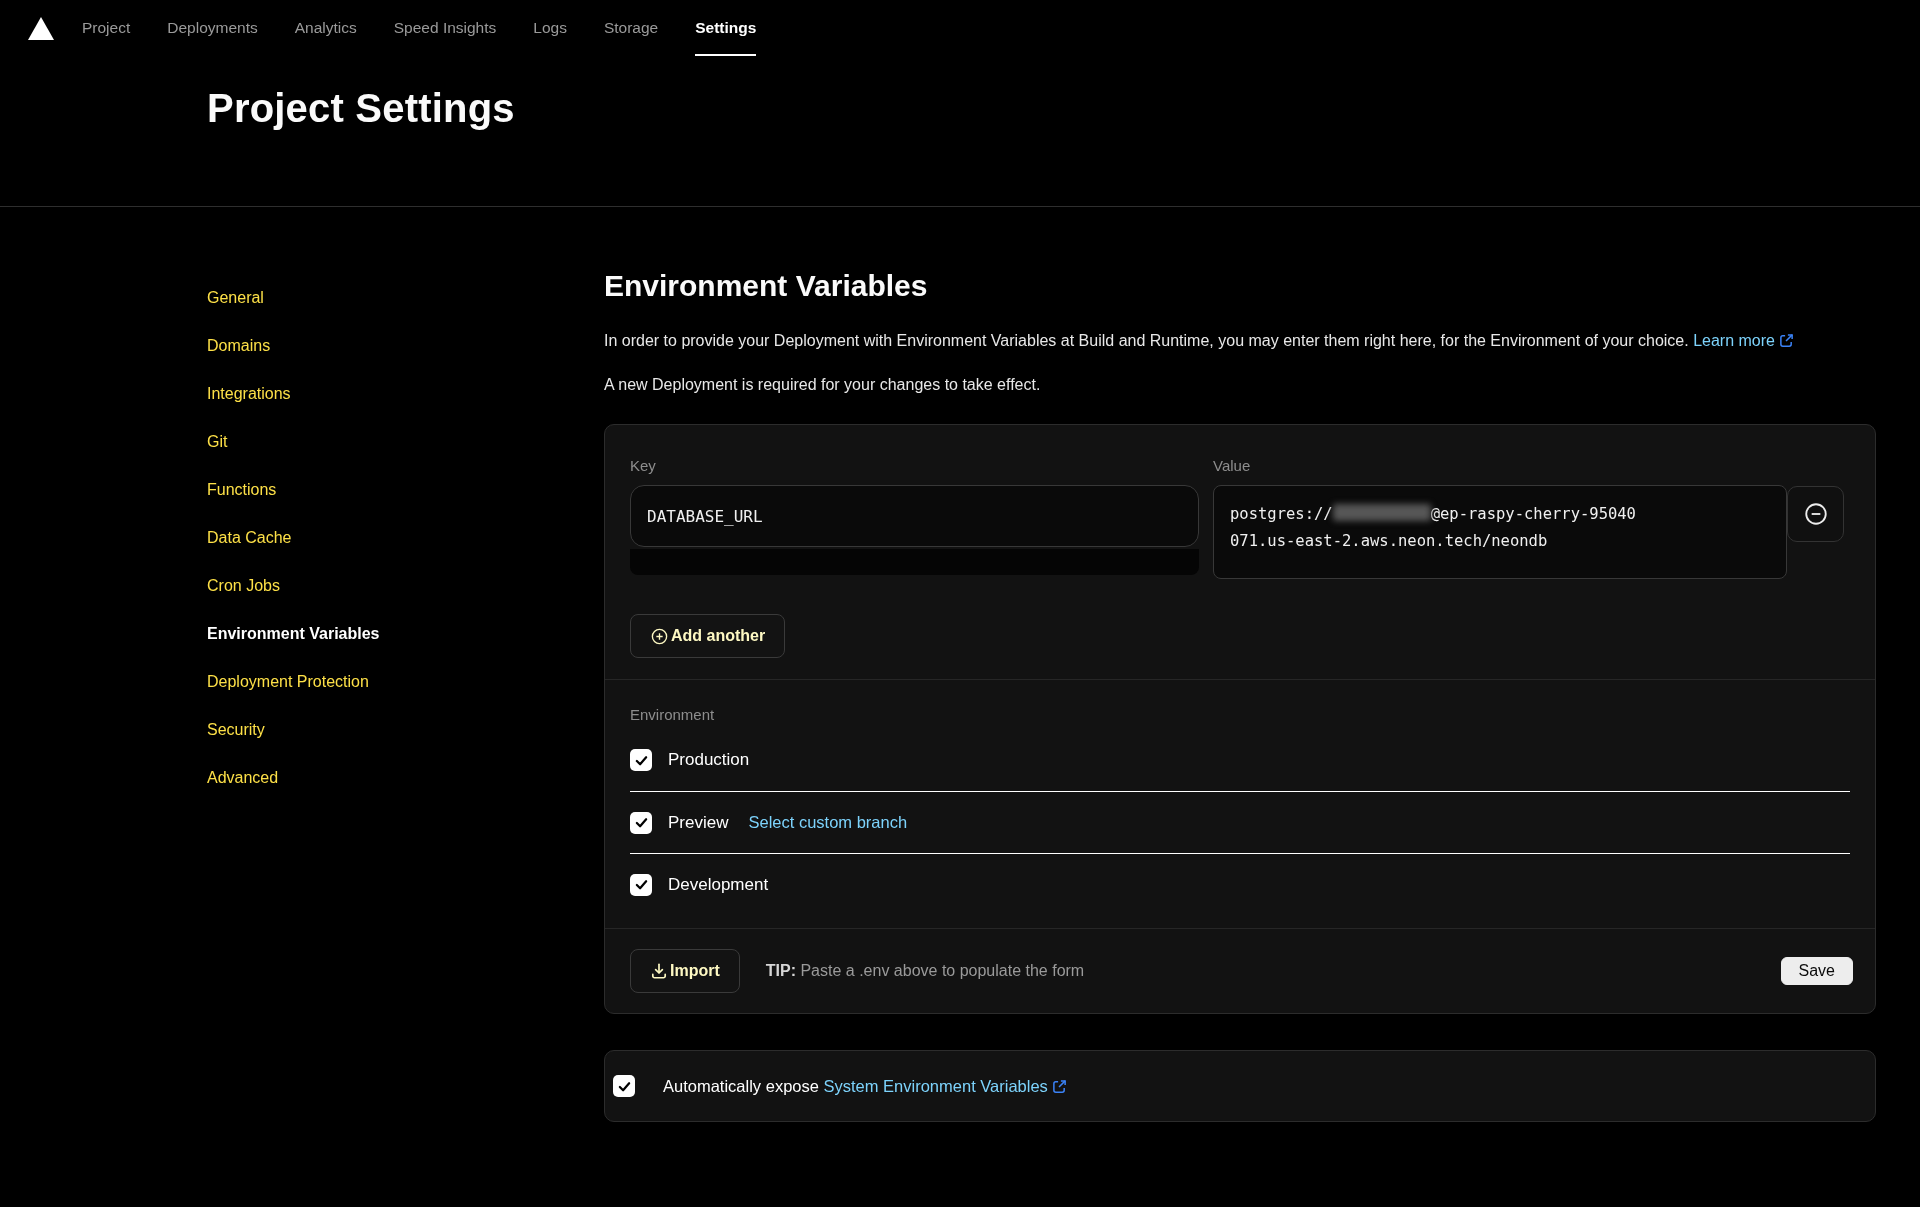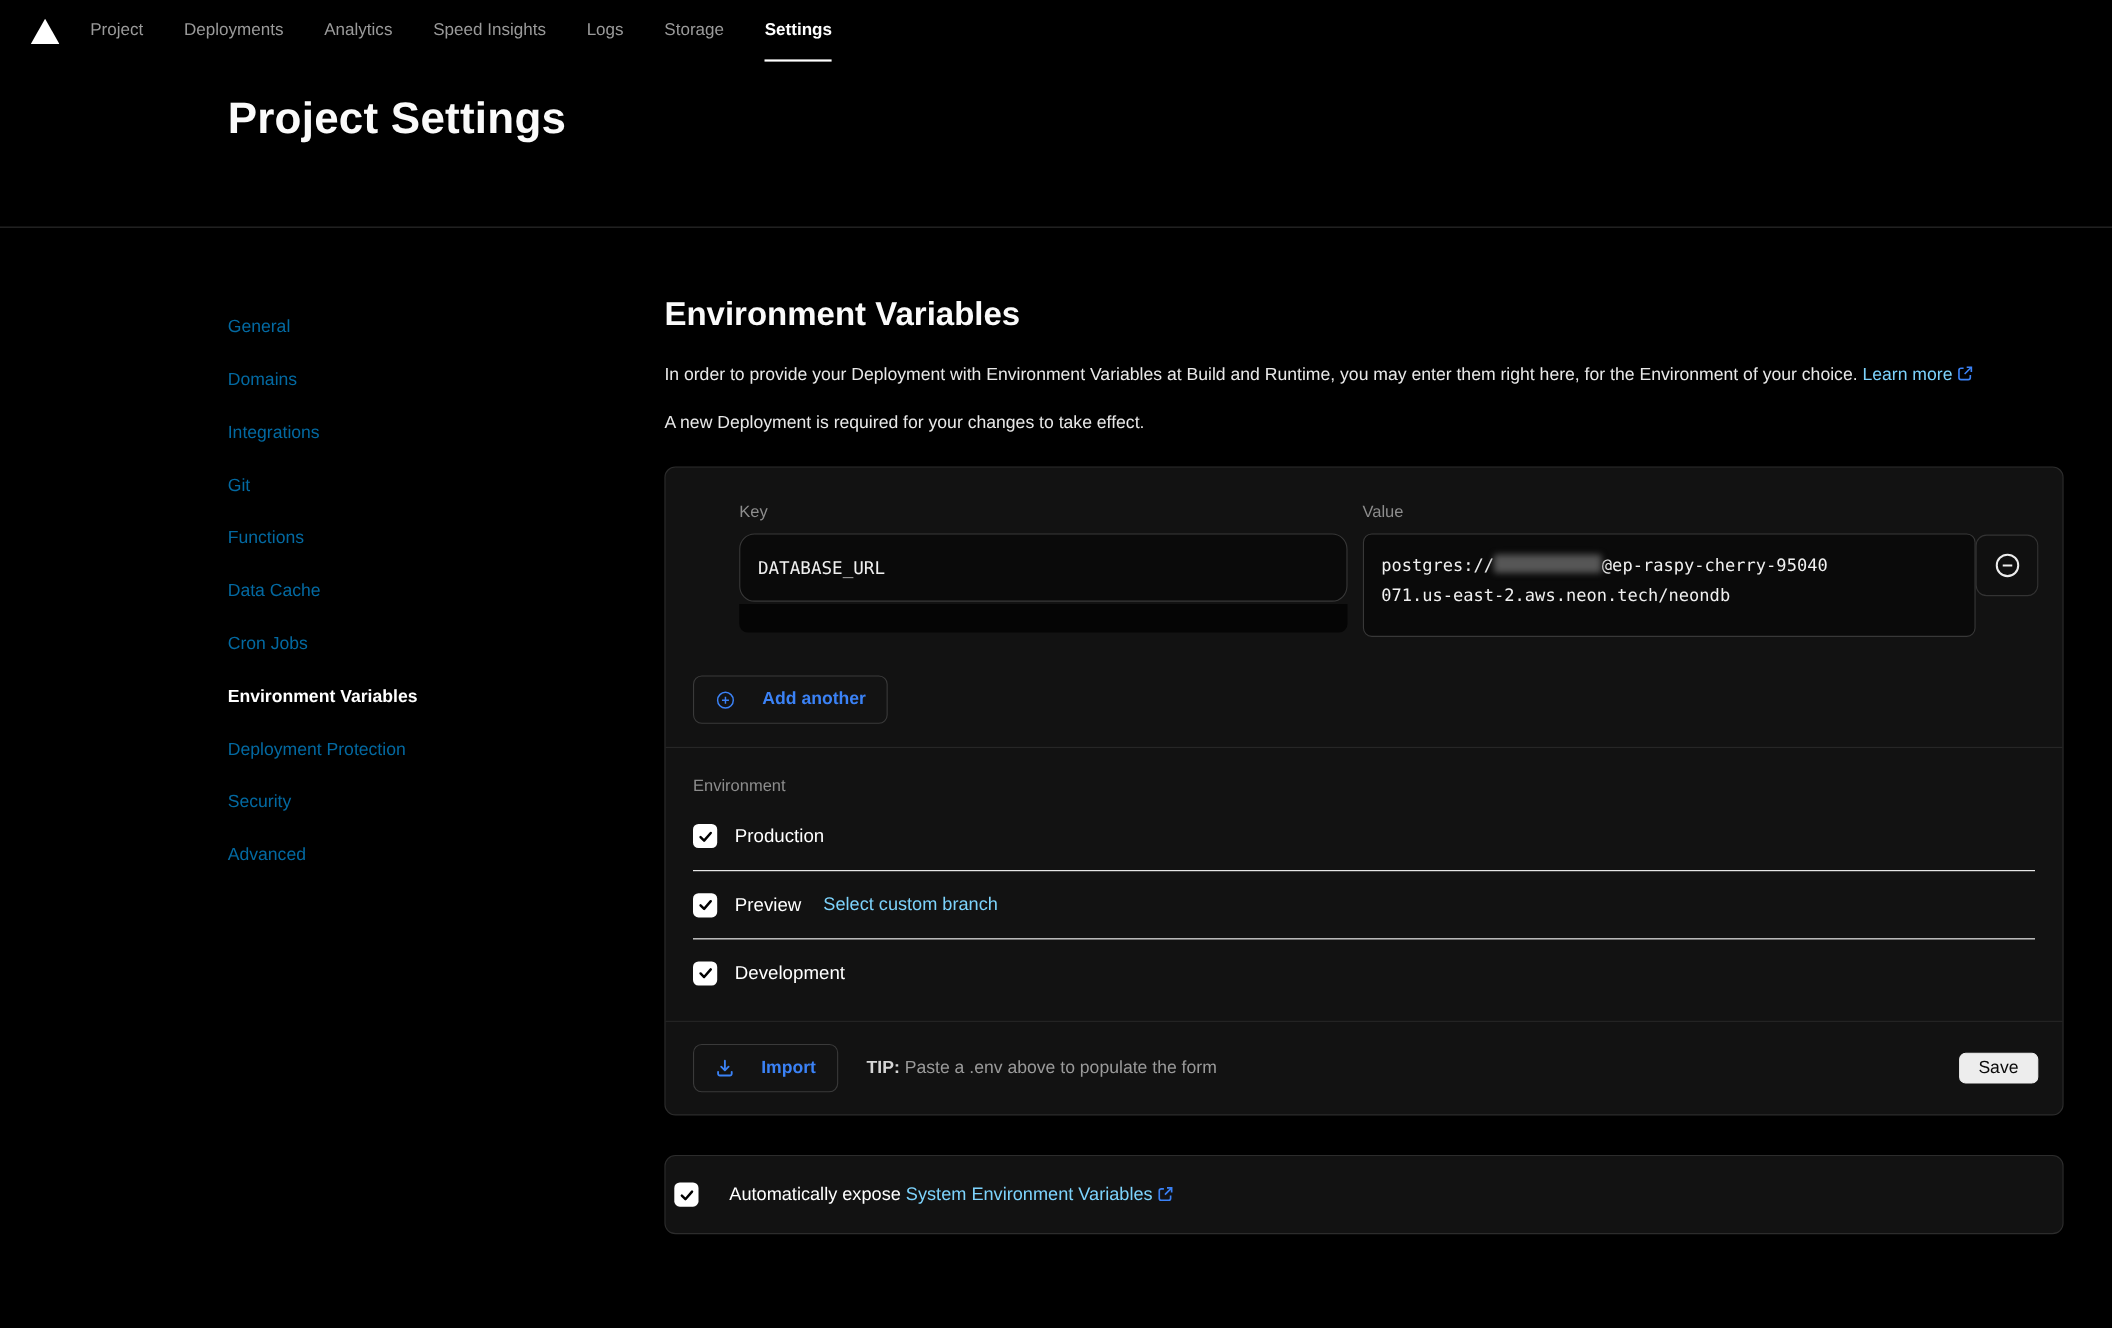--- a/index.html
+++ b/index.html
@@ -14,50 +14,50 @@
     border-bottom:2px solid transparent; padding-top:2px; }
   .tab.active { color:#fff; font-weight:600; border-bottom-color:#fff; }
 
   
   .page-header { height:151px; padding:30px 0 0 207px; border-bottom:1px solid #2e2e2e; background:#000; }
   .page-title { font-size:40px; font-weight:600; letter-spacing:.2px; color:#fafafa; }
 
   
   .content { display:flex; padding-left:207px; }
   .sidebar { width:397px; flex:none; padding-top:67px; }
-  .side-item { height:48px; display:flex; align-items:center; font-size:16px; color:#0369a1; cursor:pointer; }
+  .side-item { height:48px; display:flex; align-items:center; font-size:16px; color:#fde047; cursor:pointer; }
   .side-item.active { color:#fff; font-weight:700; }
 
   .main { width:1272px; flex:none; padding-top:62px; padding-bottom:40px; }
   .h1 { font-size:30px; font-weight:700; color:#fafafa; }
   .desc { margin-top:22px; font-size:16px; line-height:31px; color:#e8e8e8; }
   .note { margin-top:20px; font-size:16px; color:#e8e8e8; }
   .link { color:#7dd3fc; cursor:pointer; text-decoration:none; }
   .ext-icon { display:inline-block; width:15px; height:15px; margin-left:4px; vertical-align:-2px; color:#3b82f6; }
 
   
   .card { margin-top:30px; background:#121212; border:1px solid #2c2c2c; border-radius:10px; }
   .sec-kv { padding:32px 22px 21px 25px; display:flex; }
-  .col-key { width:569px; margin-right:14px;margin-left:42px; }
+  .col-key { width:569px; margin-right:14px; }
   .col-val { width:574px; margin-right:0; }
   .field-label { font-size:15px; color:#8d8d8d; margin-bottom:11px; }
   .key-input { height:62px; background:#0a0a0a; border:1px solid #383838; border-radius:14px;
     width:100%; color:#f0f0f0; font-family:"DejaVu Sans Mono", monospace; font-size:16px;
     padding:0 16px; outline:none; }
   .key-shadow { height:26px; margin-top:2px; background:#050505; border-radius:0 0 8px 8px; }
   .value-box { height:94px; background:#0a0a0a; border:1px solid #383838; border-radius:8px;
     padding:15px 16px; font-family:"DejaVu Sans Mono", monospace; font-size:15.5px;
     line-height:27px; color:#f0f0f0; white-space:nowrap; overflow:hidden; }
   .redacted { display:inline-block; width:98px; height:17px; background:#565656; border-radius:3px;
     filter:blur(3px); vertical-align:-2px; }
   .remove-btn { width:57px; height:56px; margin-top:29px; flex:none; background:#101010;
     border:1px solid #333; border-radius:10px; display:flex; align-items:center; justify-content:center;
     color:#ededed; cursor:pointer; }
-  .btn { display:inline-flex; align-items:center; gap:24px; background:#131313; border:1px solid #3a3a3a;
-    border-radius:8px; color:#3b82f6; font-size:16px; font-weight:600; padding:0 19px; height:44px; cursor:pointer; }
+  .btn { display:inline-flex; align-items:center; gap:2px; background:#131313; border:1px solid #3a3a3a;
+    border-radius:8px; color:#fef9c3; font-size:16px; font-weight:600; padding:0 19px; height:44px; cursor:pointer; }
   .add-btn { margin-top:14px; }
   .divider { border-top:1px solid #262626; }
 
   .sec-env { padding:26px 25px 13px 25px; }
   .env-label { font-size:15px; color:#8d8d8d; }
   .env-row { height:62px; display:flex; align-items:center; }
   .env-row + .env-row { border-top:1px solid #ffffff; }
   .env-rows { margin-top:6px; }
   .checkbox { width:22px; height:22px; background:#fff; border-radius:5px; flex:none;
     display:flex; align-items:center; justify-content:center; color:#000; cursor:pointer; }

